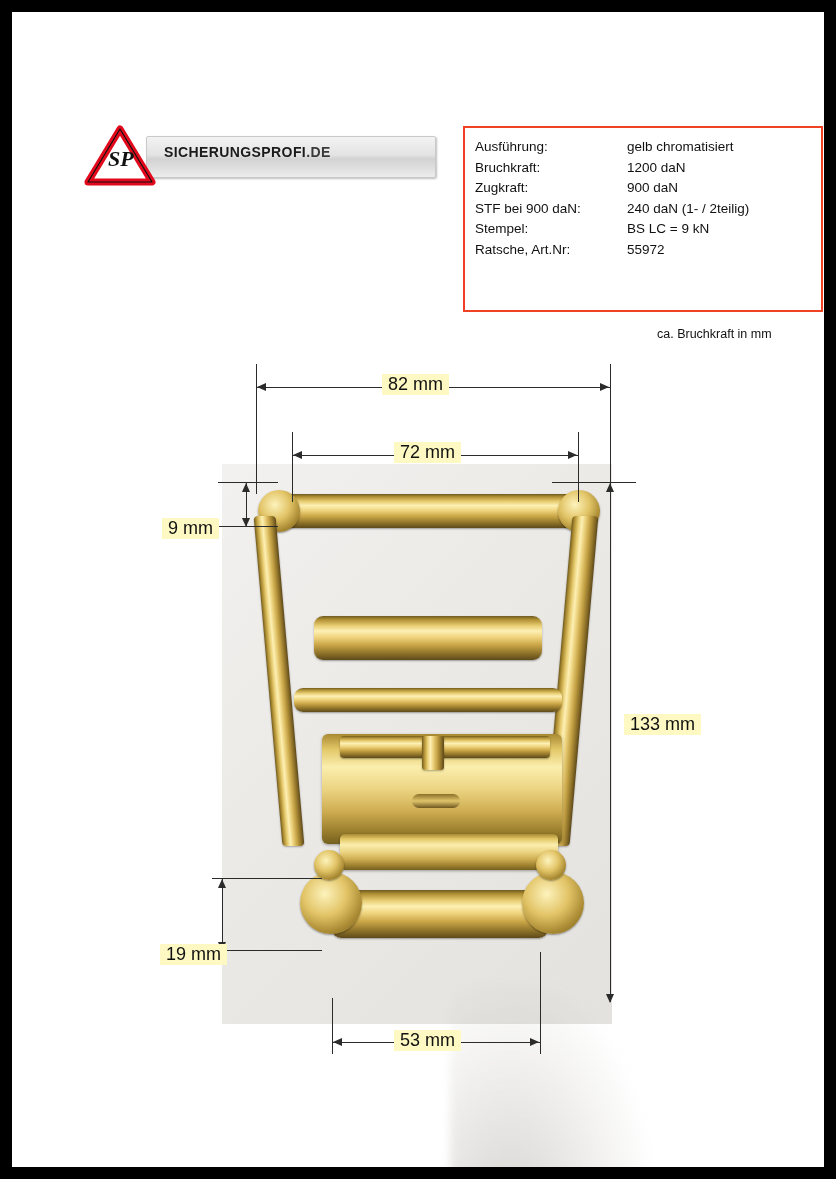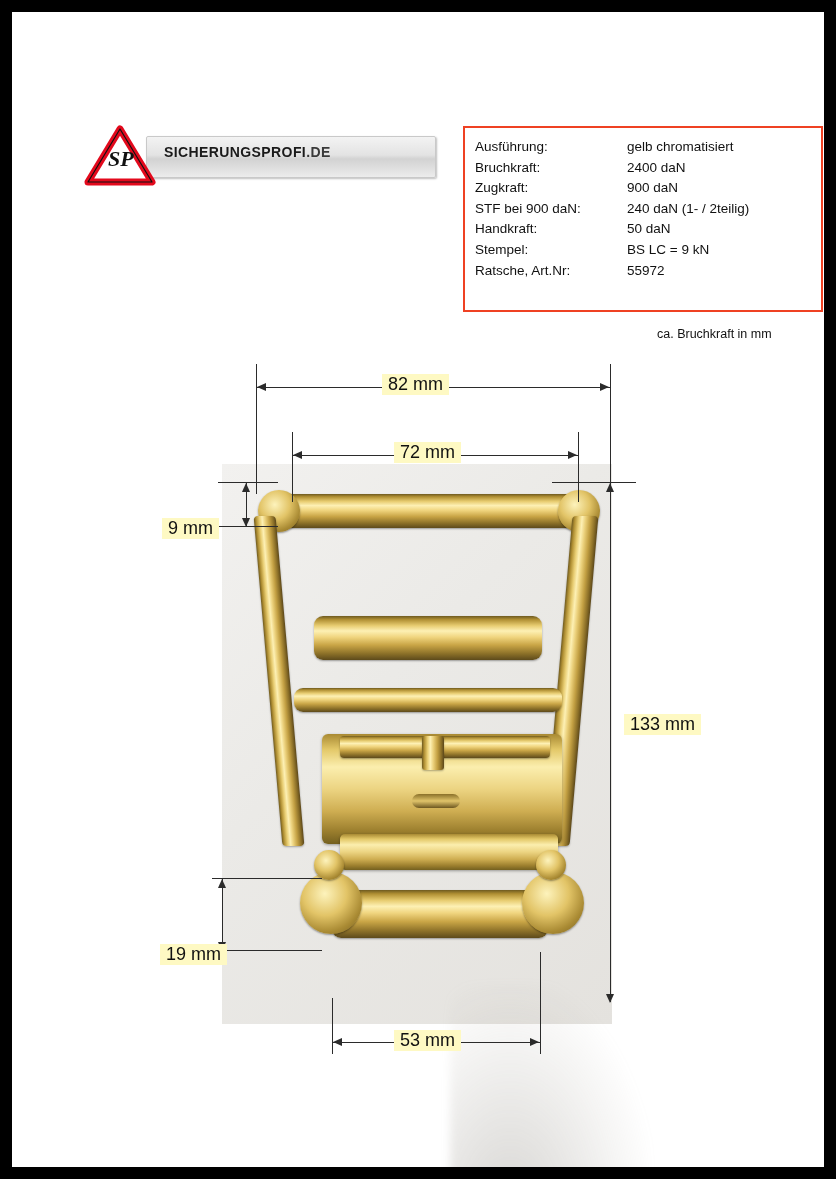--- a/index.html
+++ b/index.html
@@ -212,24 +212,23 @@
         <path d="M14 58 L46 5 L78 58 Z" fill="#ffffff" stroke="#e3091c" stroke-width="7" stroke-linejoin="round"></path>
         <path d="M14 58 L46 5 L78 58 Z" fill="none" stroke="#111111" stroke-width="1.2" stroke-linejoin="round"></path>
       </svg>
     </div>
     <div class="logo-sp">SP</div>
   </div>
 
   <div class="spec-box">
     <div class="spec-list">
       <div class="spec-row"><span class="spec-label">Ausführung:</span><span class="spec-value">gelb chromatisiert</span></div>
-      <div class="spec-row"><span class="spec-label">Bruchkraft:</span><span class="spec-value">2400 daN</span></div>
+      <div class="spec-row"><span class="spec-label">Bruchkraft:</span><span class="spec-value">1200 daN</span></div>
       <div class="spec-row"><span class="spec-label">Zugkraft:</span><span class="spec-value">900 daN</span></div>
       <div class="spec-row"><span class="spec-label">STF bei 900 daN:</span><span class="spec-value">240 daN (1- / 2teilig)</span></div>
-      <div class="spec-row"><span class="spec-label">Handkraft:</span><span class="spec-value">50 daN</span></div>
       <div class="spec-row"><span class="spec-label">Stempel:</span><span class="spec-value">BS LC = 9 kN</span></div>
       <div class="spec-row"><span class="spec-label">Ratsche, Art.Nr:</span><span class="spec-value">55972</span></div>
     </div>
   </div>
 
   <div class="spec-note">ca. Bruchkraft in mm</div>
 
   <div class="photo">
     <div class="photo-shadow"></div>
 

